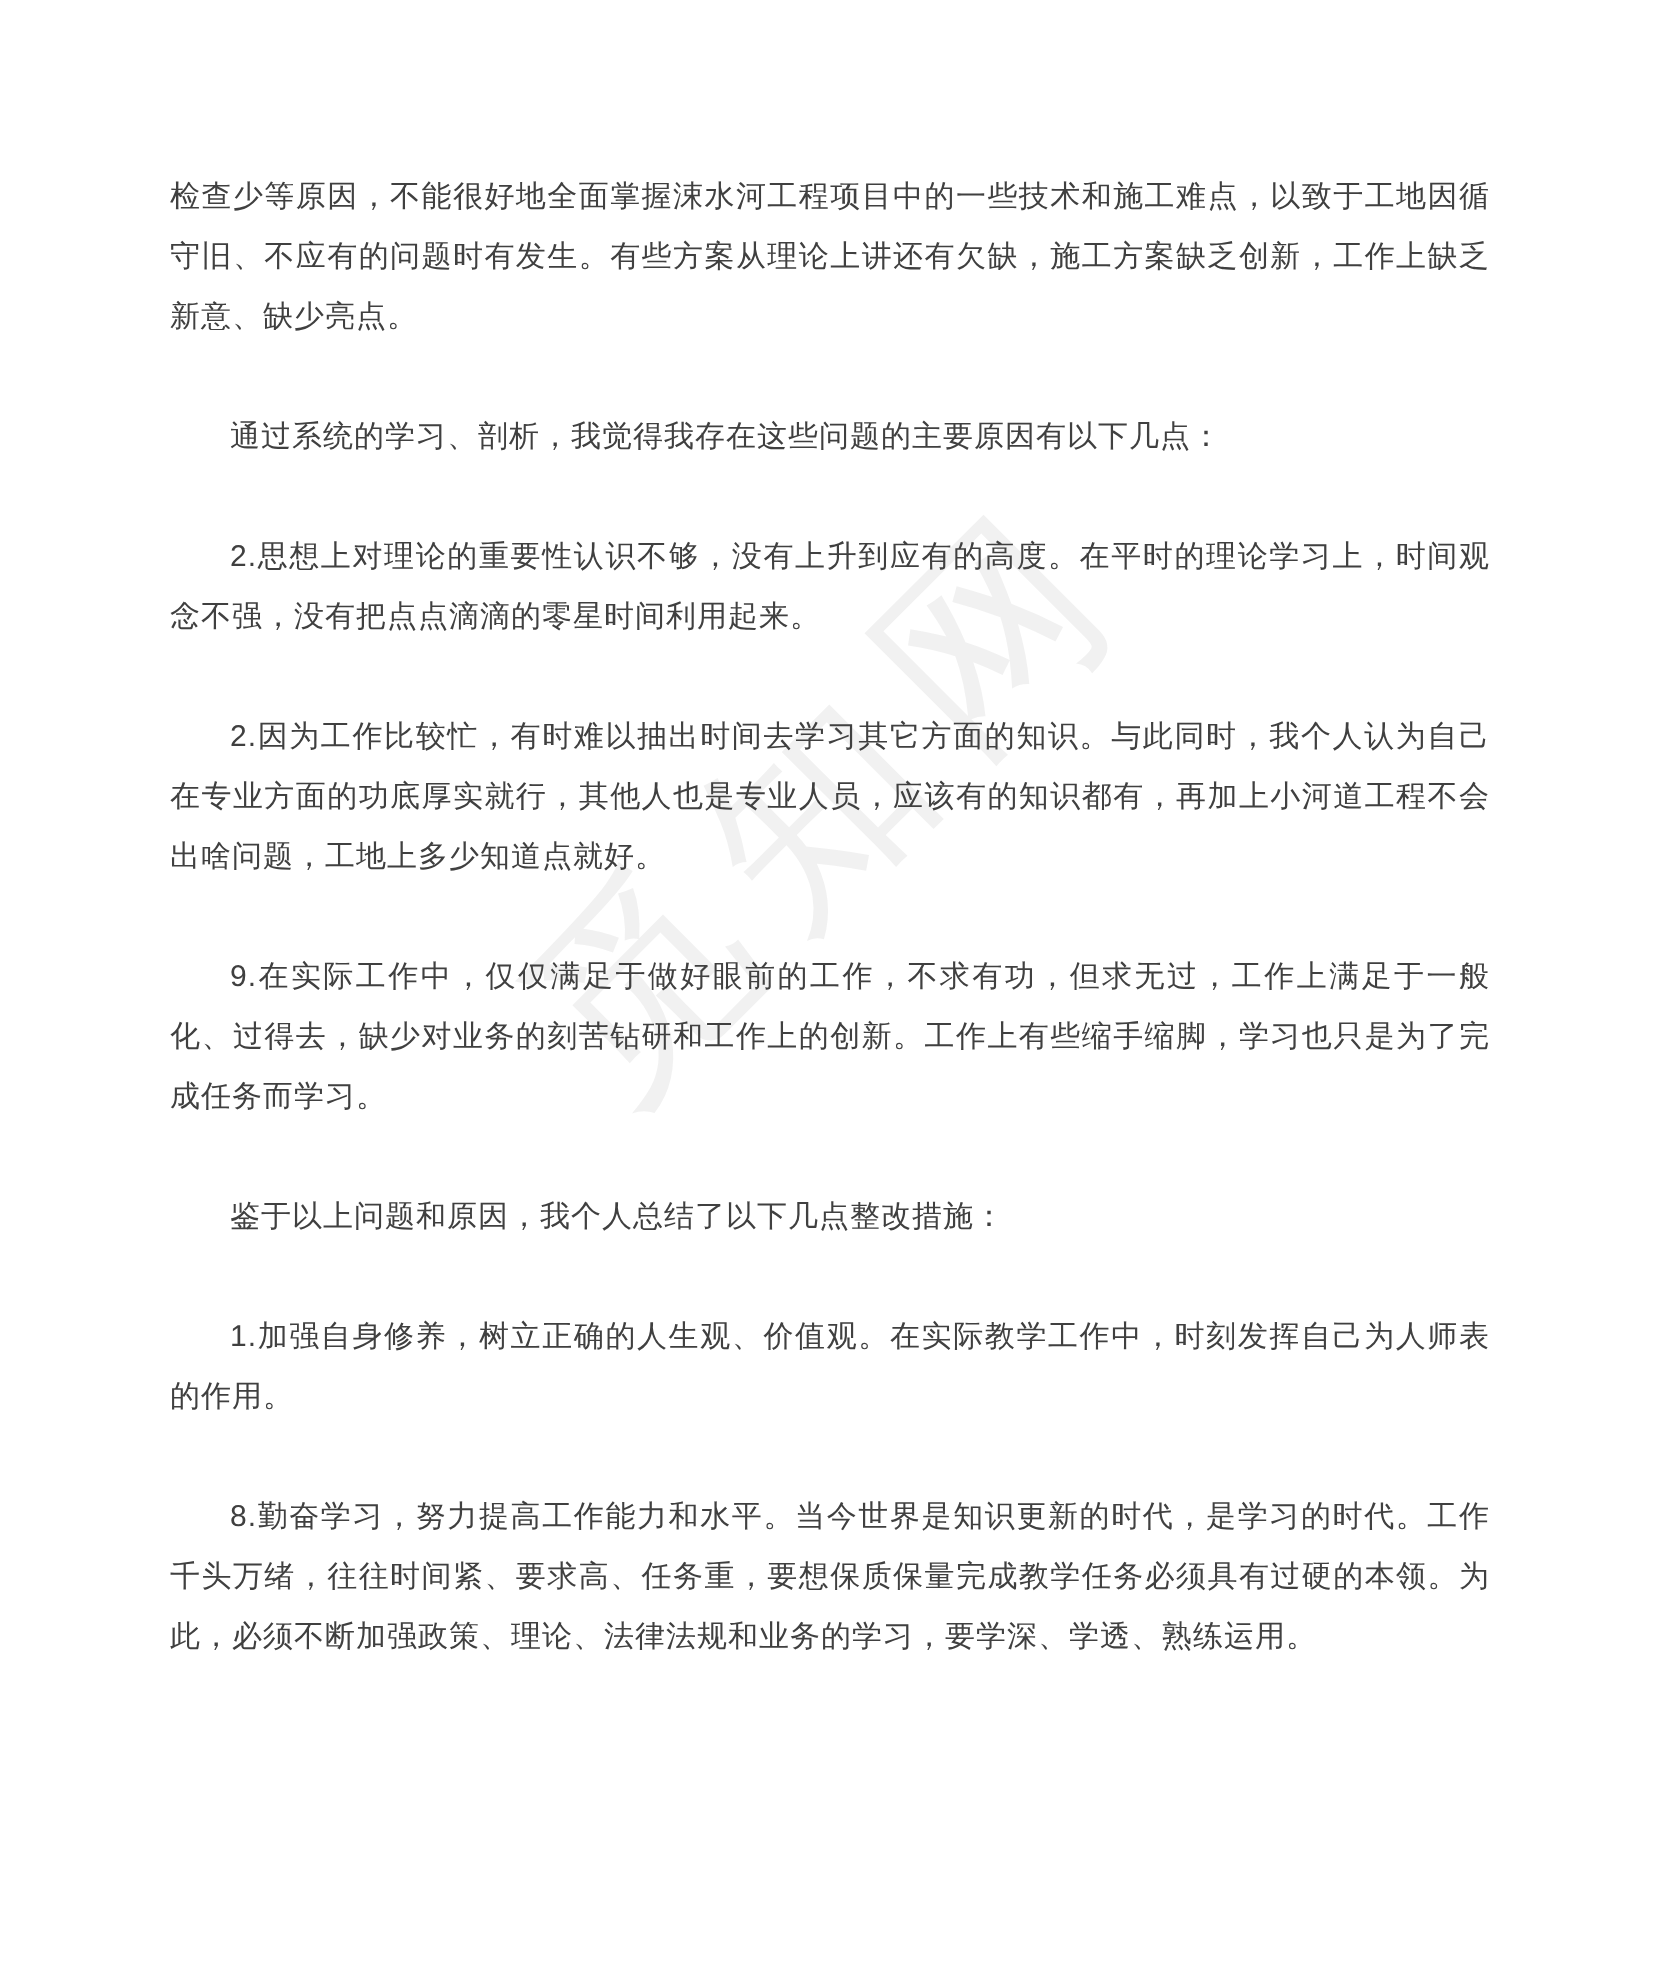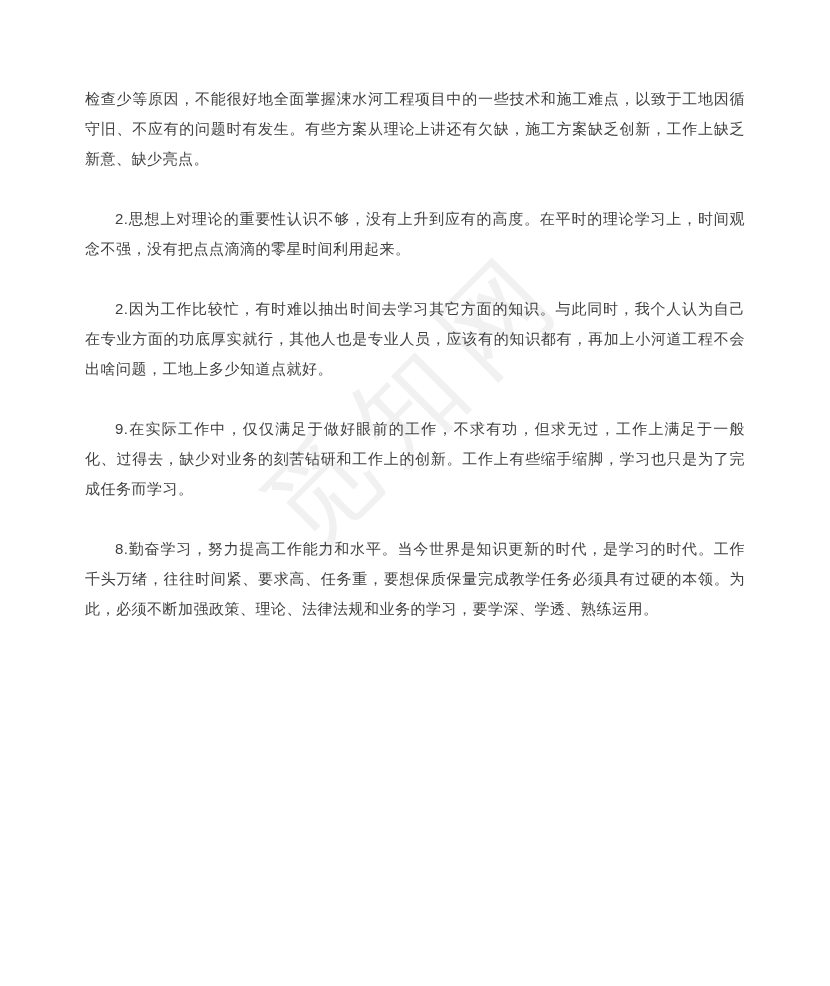--- a/index.html
+++ b/index.html
@@ -53,25 +53,28 @@
 </head>
 <body>
 
 <div class="page">
 
   <div class="watermark">觅知网</div>
 
   <div class="doc-content">
     <p class="no-indent">检查少等原因，不能很好地全面掌握涑水河工程项目中的一些技术和施工难点，以致于工地因循守旧、不应有的问题时有发生。有些方案从理论上讲还有欠缺，施工方案缺乏创新，工作上缺乏新意、缺少亮点。</p>
 
+    <p>通过系统的学习、剖析，我觉得我存在这些问题的主要原因有以下几点：</p>
 
     <p>2.思想上对理论的重要性认识不够，没有上升到应有的高度。在平时的理论学习上，时间观念不强，没有把点点滴滴的零星时间利用起来。</p>
 
     <p>2.因为工作比较忙，有时难以抽出时间去学习其它方面的知识。与此同时，我个人认为自己在专业方面的功底厚实就行，其他人也是专业人员，应该有的知识都有，再加上小河道工程不会出啥问题，工地上多少知道点就好。</p>
 
     <p>9.在实际工作中，仅仅满足于做好眼前的工作，不求有功，但求无过，工作上满足于一般化、过得去，缺少对业务的刻苦钻研和工作上的创新。工作上有些缩手缩脚，学习也只是为了完成任务而学习。</p>
 
+    <p>鉴于以上问题和原因，我个人总结了以下几点整改措施：</p>
 
+    <p>1.加强自身修养，树立正确的人生观、价值观。在实际教学工作中，时刻发挥自己为人师表的作用。</p>
 
     <p>8.勤奋学习，努力提高工作能力和水平。当今世界是知识更新的时代，是学习的时代。工作千头万绪，往往时间紧、要求高、任务重，要想保质保量完成教学任务必须具有过硬的本领。为此，必须不断加强政策、理论、法律法规和业务的学习，要学深、学透、熟练运用。</p>
   </div>
 
 </div>
 
 </body></html>

